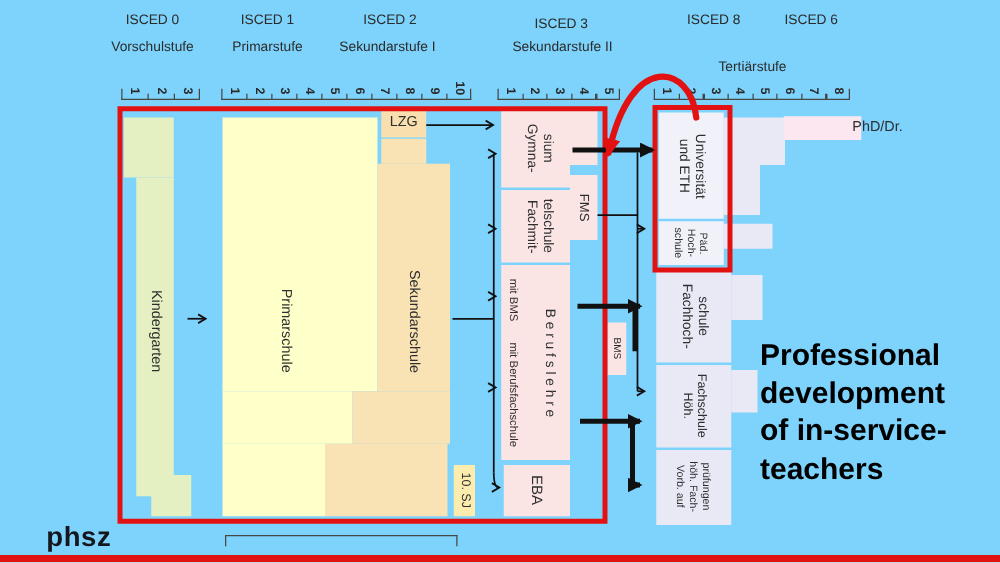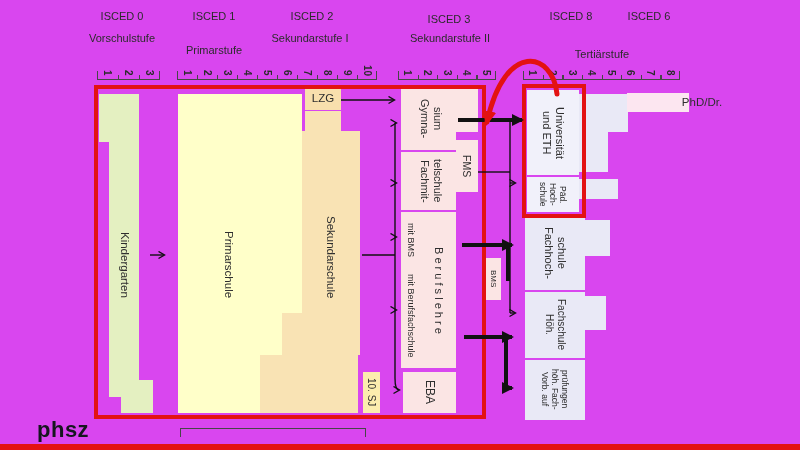--- a/index.html
+++ b/index.html
@@ -1,16 +1,16 @@
 <!DOCTYPE html>
 <html><head>
 <meta charset="utf-8">
 <style>
   html,body{margin:0;padding:0;background:#fff;}
-  #stage{position:relative;width:800px;height:450px;background:#d946ef;overflow:hidden;
+  #stage{position:relative;width:800px;height:450px;background:#7dd3fc;overflow:hidden;
          font-family:"Liberation Sans","DejaVu Sans",sans-serif;color:#2e2e2e;}
   .abs{position:absolute;}
   .hdr{position:absolute;font-size:11px;color:#2b2b2b;transform:translateX(-50%);white-space:nowrap;}
   .lbl{position:absolute;display:flex;align-items:center;justify-content:center;
        text-align:center;color:#2e2e2e;line-height:1.18;}
   .v{writing-mode:vertical-lr;text-orientation:mixed;}
   .vr{writing-mode:vertical-rl;text-orientation:mixed;}
   .pre{white-space:pre-line;}
   
   .green{background:#e4f0c1;}
@@ -44,21 +44,21 @@
 <div id="stage">
 
   <div class="hdr" style="left:122px;top:10px;">ISCED 0</div>
   <div class="hdr" style="left:214px;top:10px;">ISCED 1</div>
   <div class="hdr" style="left:312px;top:10px;">ISCED 2</div>
   <div class="hdr" style="left:449px;top:13px;">ISCED 3</div>
   <div class="hdr" style="left:571px;top:10px;">ISCED 8</div>
   <div class="hdr" style="left:649px;top:10px;">ISCED 6</div>
 
   <div class="hdr" style="left:122px;top:32px;">Vorschulstufe</div>
-  <div class="hdr" style="left:214px;top:44px;text-align:right;">Primarstufe</div>
+  <div class="hdr" style="left:214px;top:32px;text-align:right;">Primarstufe</div>
   <div class="hdr" style="left:310px;top:32px;">Sekundarstufe I</div>
   <div class="hdr" style="left:450px;top:32px;">Sekundarstufe II</div>
   <div class="hdr" style="left:602px;top:48px;">Tertiärstufe</div>
 
   <div class="ruler" style="left:97px;top:56px;width:63px;">
       <div class="base"></div>
       <div class="tick" style="left: 0px; height: 9px;"></div>
       <div class="tick" style="left: 21px; height: 5px;"></div>
       <div class="tick" style="left: 42px; height: 5px;"></div>
       <div class="tick" style="left: 61.7px; height: 9px;"></div>
@@ -228,17 +228,21 @@
       <path d="M462,245 H512" marker-end="url(#th)"></path>
       <path d="M508,247 V281"></path>
       <path d="M464,337 H512" marker-end="url(#th)"></path>
       <path d="M506,339 V386"></path>
       <path d="M506,388 H512" marker-end="url(#th)"></path>
     </g>
 
     <path d="M557,94 C553,52 505,40 487,122" stroke="#e31212" stroke-width="5" fill="none" stroke-linecap="round" marker-end="url(#rh)"></path>
   </svg>
 
+  <div id="note">Professional
+development
+of in-service-
+teachers</div>
   <div id="bracket"></div>
   <div id="logo">phsz</div>
   <div id="botbar"></div>
 
 </div>
 
 </body></html>

